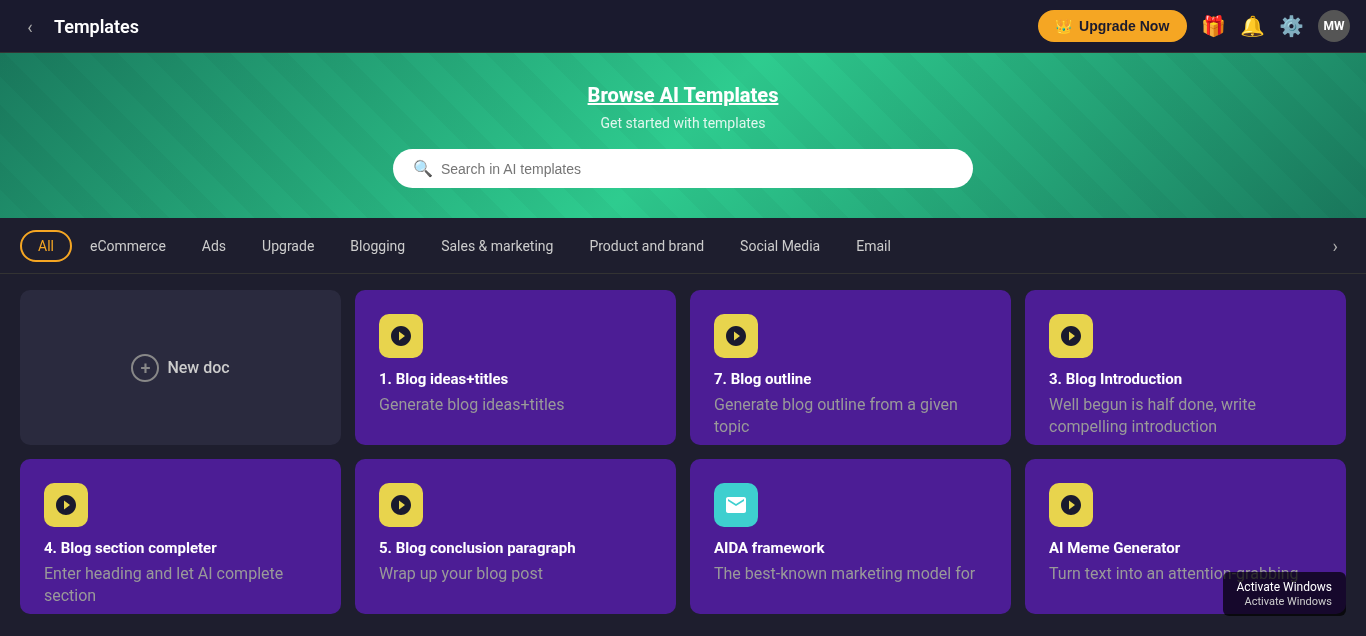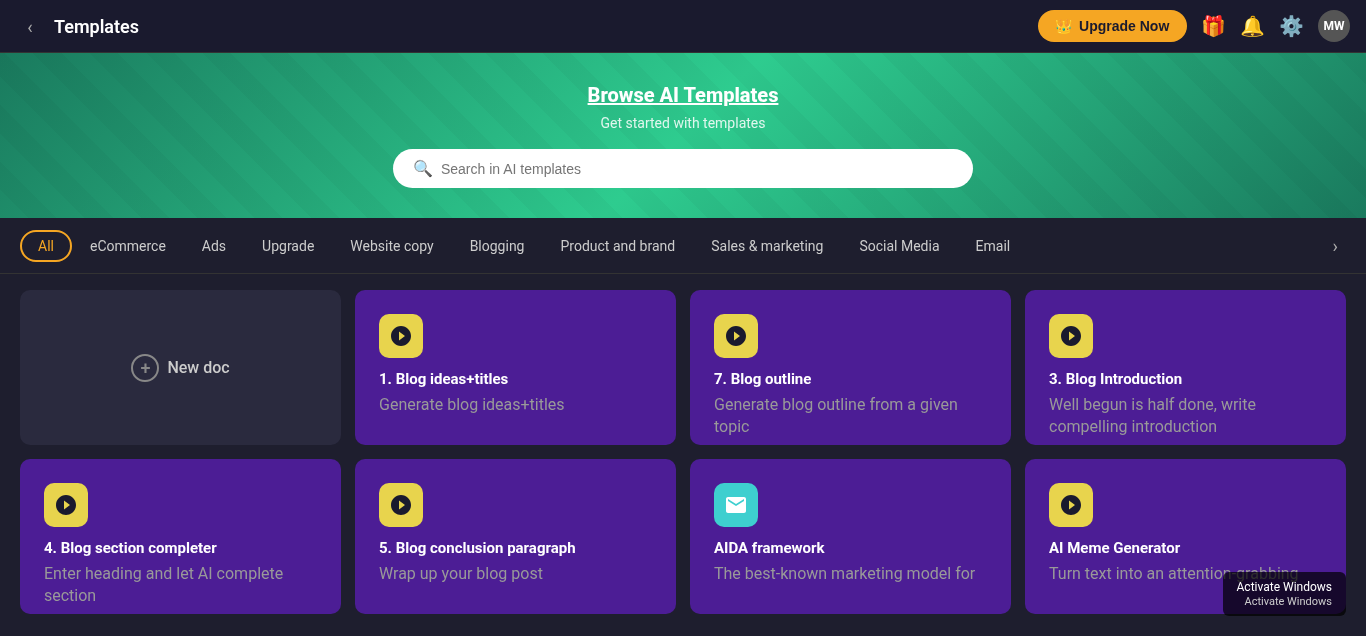--- a/index.html
+++ b/index.html
@@ -269,24 +269,23 @@
     <span class="search-icon">🔍</span>
     <input type="text" placeholder="Search in AI templates" style="">
   </div>
 </div>
 
 <div class="tabs-container">
   <div class="tab active">All</div>
   <div class="tab">eCommerce</div>
   <div class="tab">Ads</div>
   <div class="tab">Upgrade</div>
-  <div class="tab">Website copy</div>
   <div class="tab">Blogging</div>
+  <div class="tab">Sales &amp; marketing</div>
   <div class="tab">Product and brand</div>
-  <div class="tab">Sales &amp; marketing</div>
   <div class="tab">Social Media</div>
   <div class="tab">Email</div>
   <div class="tab-arrow">›</div>
 </div>
 
 <div class="grid-container">
 
   <div class="new-doc-card">
     <div class="plus-circle">+</div>
     <span>New doc</span>

